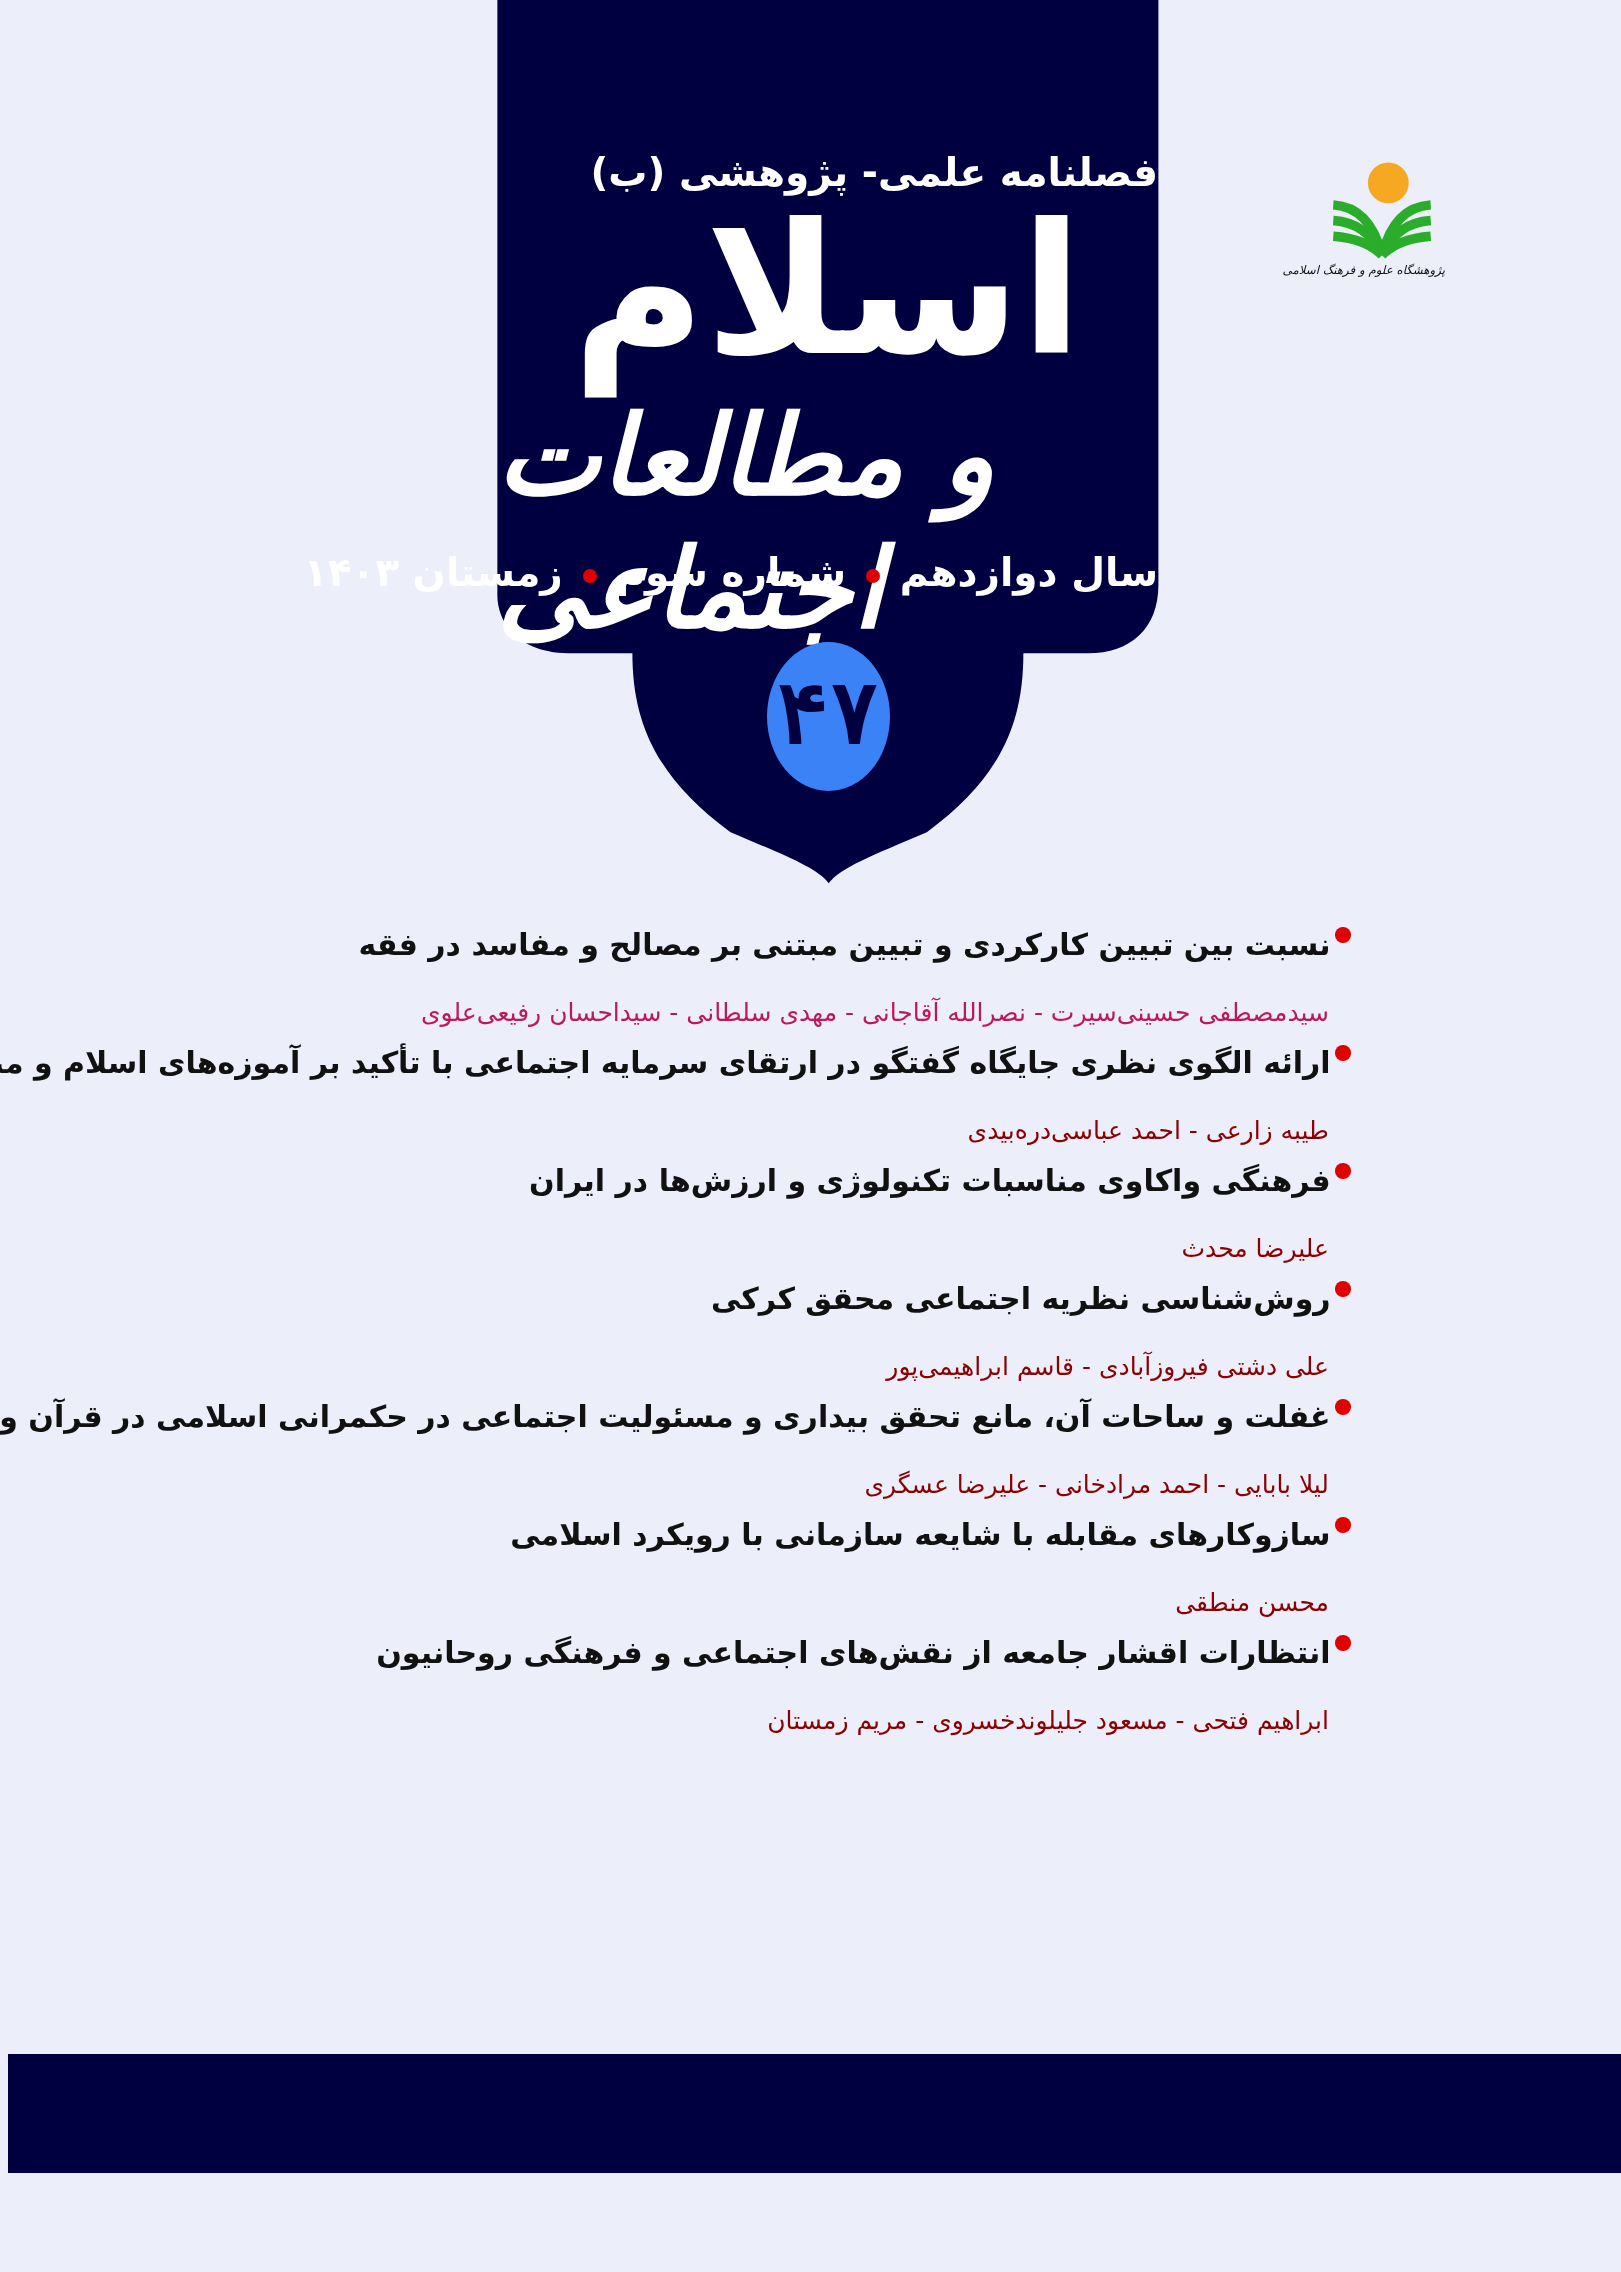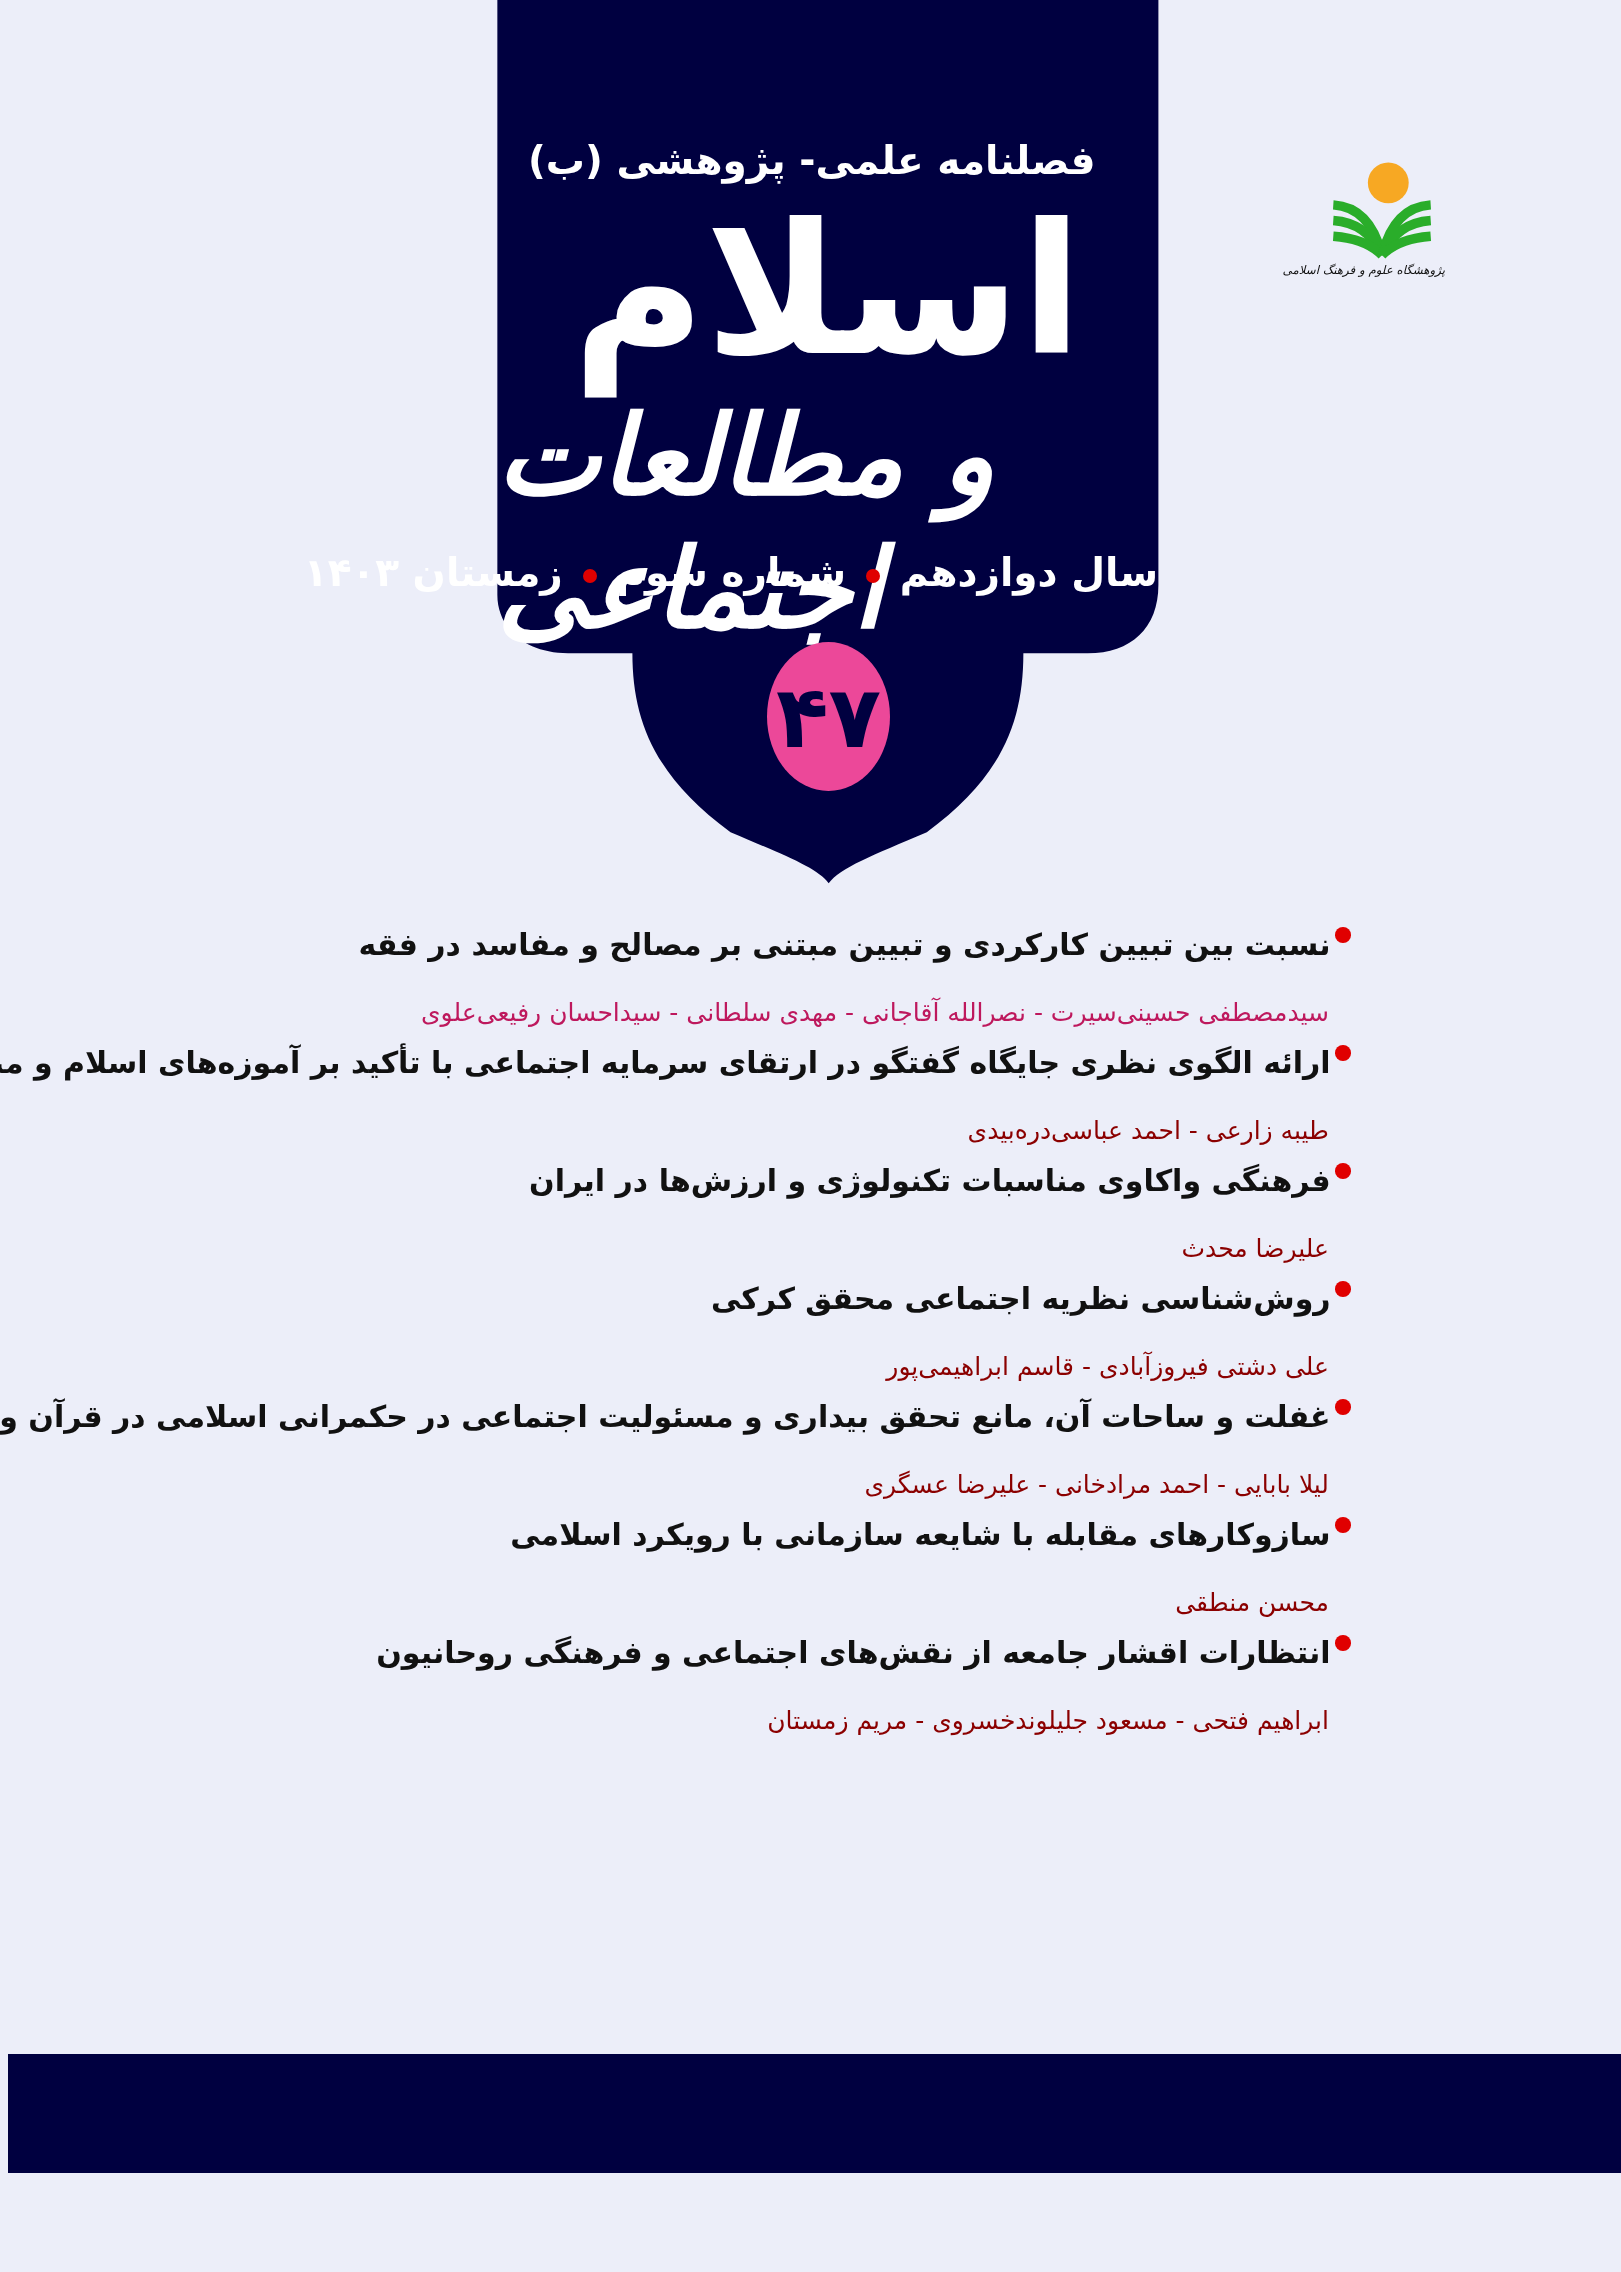--- a/index.html
+++ b/index.html
@@ -4,42 +4,42 @@
 <style>
   html, body { margin:0; padding:0; }
   body {
     width:1622px; height:2273px; position:relative; overflow:hidden;
     background:#eceef9;
     font-family:"DejaVu Sans", sans-serif;
   }
   .banner { position:absolute; left:0; top:0; width:1622px; height:895px; }
   .banner svg { position:absolute; left:0; top:0; }
   .subtitle {
-    position:absolute; top:138px; left:497px; width:661px; text-align:left;
+    position:absolute; top:150px; left:497px; width:661px; text-align:right;
     color:#fff; font-size:39px; font-weight:bold; direction:rtl; padding-left:31px; box-sizing:border-box;
   }
   .title-main {
     position:absolute; top:200px; left:497px; width:661px; text-align:center;
     color:#fff; font-size:181px; font-weight:bold; line-height:181px; direction:rtl;
     letter-spacing:-3.1px;
   }
   .title-sub {
     position:absolute; top:389px; left:497px; width:775px; text-align:left;
     color:#fff; font-size:110px; font-style:italic; font-weight:bold; line-height:133px; direction:rtl;
     font-family:"DejaVu Serif", serif;
   }
   .issue-line {
     position:absolute; top:550px; left:497px; width:661px; text-align:center;
     color:#fff; font-size:39px; font-weight:bold; direction:rtl; white-space:nowrap;
   }
   .issue-line .dot { display:inline-block; width:14px; height:14px; border-radius:50%; margin:0 6.3px; vertical-align:middle; }
   .issue-num {
     position:absolute; left:767px; top:642px; width:123px; height:149px; border-radius:50%;
-    background:#ec4899; display:flex; align-items:center; justify-content:center;
-    color:#000040; font-size:86px; font-weight:bold;
+    background:#3b82f6; display:flex; align-items:center; justify-content:center;
+    color:#000040; font-size:86px; font-weight:bold;font-family:Liberation Mono, monospace;
   }
   .logo { position:absolute; left:1327px; top:153px; width:110px; }
   .logo-text { position:absolute; left:1319px; top:263px; width:126px; font-size:11.8px; color:#111; direction:rtl; text-align:center; white-space:nowrap; font-family:"DejaVu Serif", serif; font-style:italic; }
   .articles { position:absolute; right:271px; top:927px; width:1131px; direction:rtl; }
   .article { margin-bottom:0; }
   .art-title {
     display:flex; align-items:flex-start; direction:rtl; height:57px;
     color:#111; font-size:30px; font-weight:bold; white-space:nowrap;
   }
   .bullet { width:15.7px; height:15.7px; border-radius:50%; margin-left:4.7px; flex:0 0 auto; }

